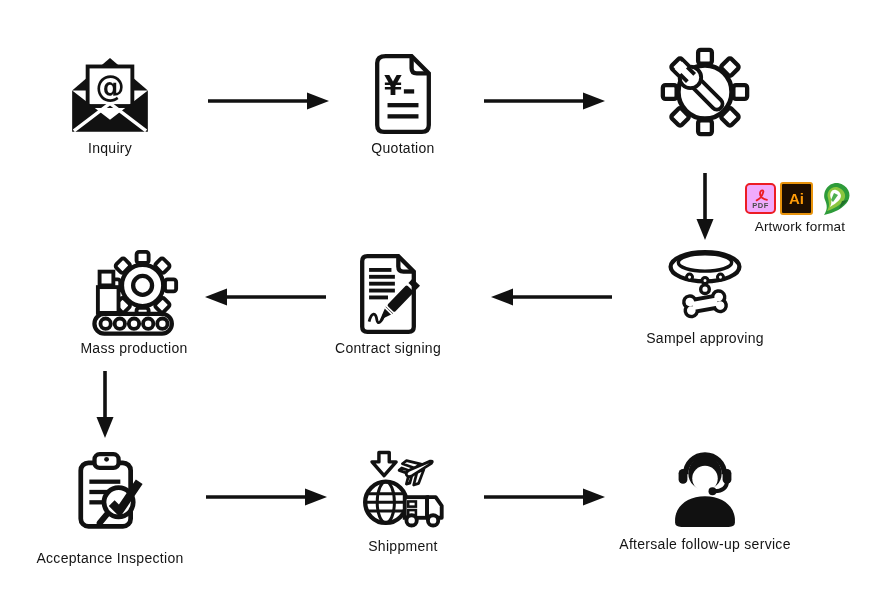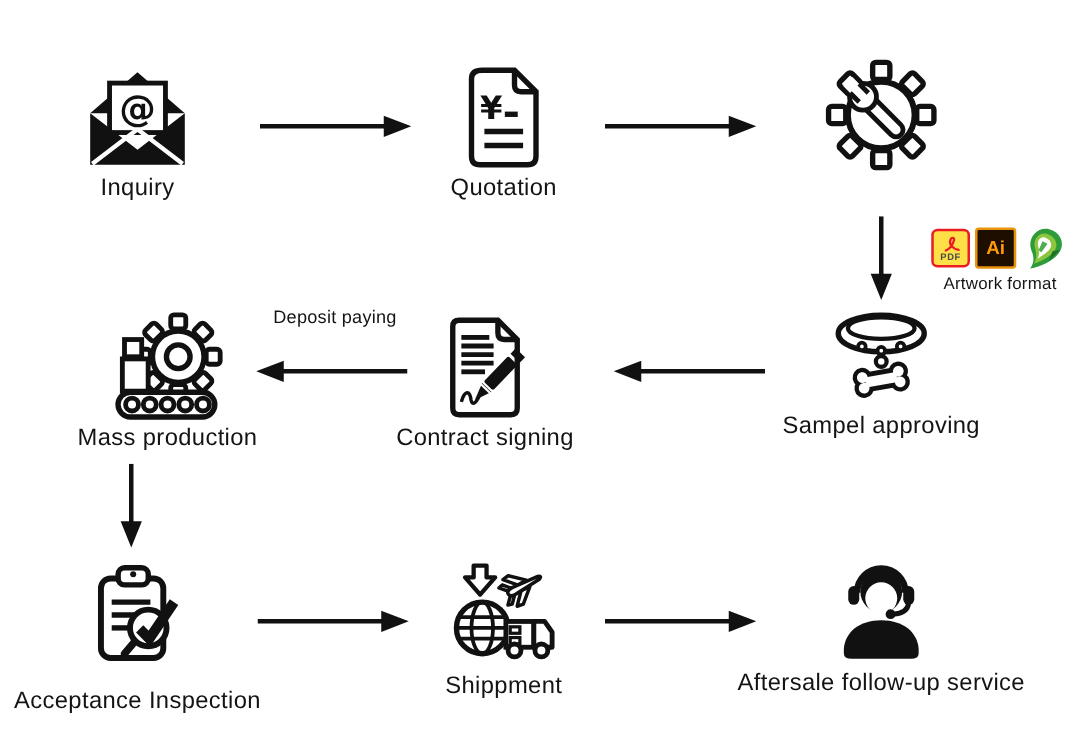--- a/index.html
+++ b/index.html
@@ -1,28 +1,28 @@
 <!DOCTYPE html>
 <html><head>
 <meta charset="utf-8">
 <style>
   html,body{margin:0;padding:0;background:#fff;}
   .stage{position:relative;width:870px;height:600px;background:#fff;overflow:hidden;
          font-family:"Liberation Sans",sans-serif;color:#161616;}
   .node{position:absolute;width:220px;display:flex;flex-direction:column;align-items:center;}
   .node .ico{height:88px;display:flex;align-items:center;justify-content:center;}
   .node svg{overflow:visible;}
-  .lbl{margin-top:2px;font-size:19px;letter-spacing:.3px;white-space:nowrap;color:#141414;}
+  .lbl{margin-top:2px;font-size:14px;letter-spacing:.3px;white-space:nowrap;color:#141414;}
   .arrow{position:absolute;}
   .edge-lbl{position:absolute;left:188px;top:246px;width:160px;text-align:center;
             font-size:14.5px;letter-spacing:.2px;color:#141414;}
   .artwork{position:absolute;left:736px;top:182px;width:128px;display:flex;
            flex-direction:column;align-items:center;}
   .fmt-row{display:flex;gap:4px;align-items:center;}
-  .pdf-badge{width:31px;height:31px;border:2px solid #EC1C24;border-radius:5px;background:#fde047;
+  .pdf-badge{width:31px;height:31px;border:2px solid #EC1C24;border-radius:5px;background:#f0abfc;
              display:flex;flex-direction:column;align-items:center;justify-content:center;box-sizing:border-box;}
   .pdf-badge .pdf-txt{font-size:7.5px;font-weight:bold;color:#4a4a4a;letter-spacing:.5px;line-height:7px;}
   .ai-badge{width:33px;height:33px;background:#1E0E00;border:2.5px solid #E8930C;border-radius:3px;
             display:flex;align-items:center;justify-content:center;box-sizing:border-box;}
   .ai-badge span{color:#FF9C08;font-weight:bold;font-size:15px;line-height:15px;}
   .artwork-lbl{margin-top:4px;font-size:13.5px;letter-spacing:.2px;color:#141414;white-space:nowrap;}
   .ln{stroke:#111;stroke-width:5;fill:none;}
 </style>
 </head>
 <body>
@@ -166,21 +166,20 @@
           <polygon points="60,88 54,72 66,72"></polygon>
           <rect x="54" y="37" width="12" height="33" rx="2"></rect>
           <rect x="54" y="27" width="12" height="7"></rect>
           <line x1="54" y1="73.5" x2="66" y2="73.5" stroke="#fff" stroke-width="2"></line>
         </g>
       </svg>
     </div>
     <div class="lbl">Contract signing</div>
   </div>
 
-  <div class="edge-lbl">Deposit paying</div>
 
   <svg class="arrow" style="left:204px;top:286px;" width="122" height="22" viewBox="0 0 122 22">
     <line x1="22" y1="11" x2="122" y2="11" stroke="#111" stroke-width="3.6"></line>
     <polygon points="23,2.5 1,11 23,19.5" fill="#111"></polygon>
   </svg>
 
   <div class="node" style="left:0px;top:250px;padding-left:24px;">
     <div class="ico">
       <svg width="86" height="86" viewBox="0 0 100 100">
         <g fill="#fff" stroke="#111" stroke-width="4.5">

